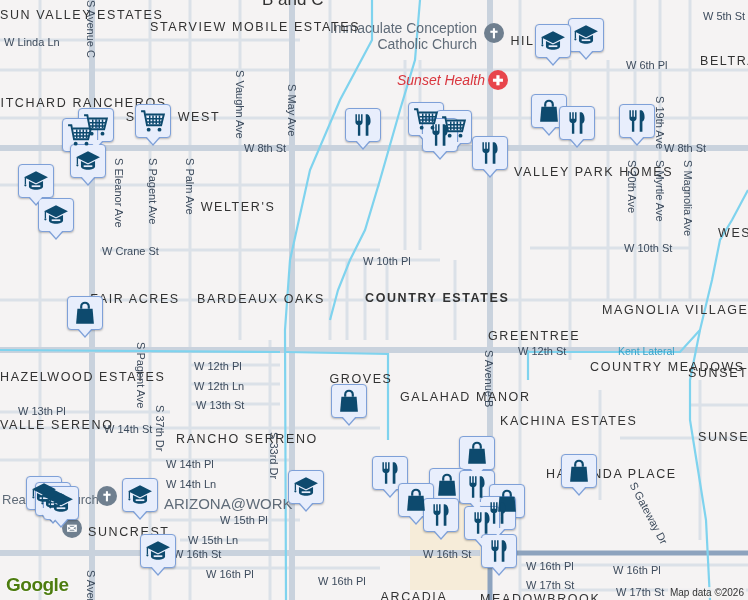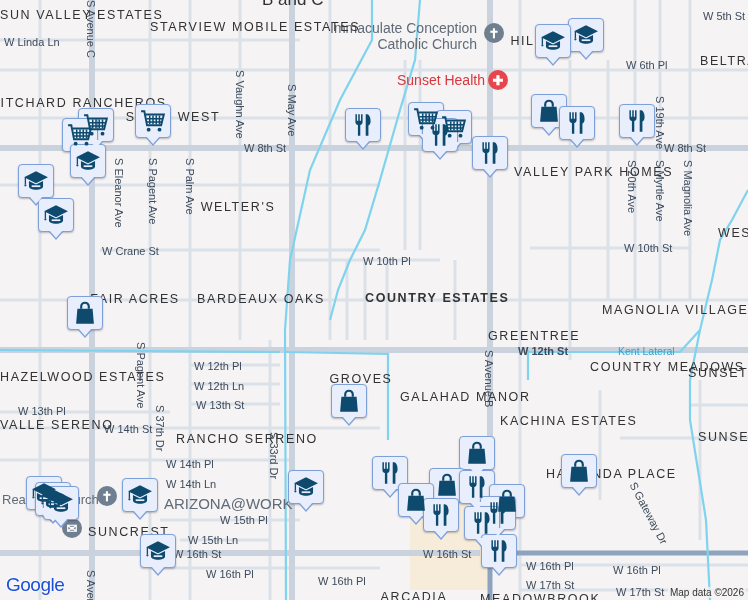--- a/index.html
+++ b/index.html
@@ -5,30 +5,30 @@
   html, body { margin:0; padding:0; }
   body { width:748px; height:600px; overflow:hidden; background:#f5f3f3; font-family:"Liberation Sans", sans-serif; }
   #map { position:relative; width:748px; height:600px; overflow:hidden; background:#f5f3f3; }
   svg.roads { position:absolute; left:0; top:0; }
   .lbl { position:absolute; white-space:nowrap; color:#3c4a5a; font-size:11px; line-height:12px; }
   .street { font-size:11px; color:#3d4b5c; }
   .street.v { transform-origin:left top; transform:rotate(90deg); }
   .hood { font-size:12.5px; letter-spacing:1.6px; color:#323232; text-align:center; line-height:15px; font-family:"Liberation Sans", sans-serif; }
   .town { font-size:17px; color:#323232; }
   .poi-gray { font-size:14px; color:#5f6b78; text-align:right; line-height:16px; }
-  .poi-red { font-size:14px; color:#d9363e; }
+  .poi-red { font-size:14px; color:#d9363e;font-style:italic; }
   .water { font-size:10.5px; color:#3aa1c7; }
   .pin { position:absolute; width:36px; height:34px; background:#e8eefc; border:1px solid #7ea0d8; border-radius:4px; box-sizing:border-box; display:flex; align-items:center; justify-content:center; box-shadow:0 1px 2px rgba(0,0,0,0.25); }
   .pin::after { content:""; position:absolute; left:50%; bottom:-9px; margin-left:-8px; width:0; height:0; border-left:8px solid transparent; border-right:8px solid transparent; border-top:9px solid #7ea0d8; }
   .pin::before { content:""; position:absolute; left:50%; bottom:-7px; margin-left:-7px; width:0; height:0; border-left:7px solid transparent; border-right:7px solid transparent; border-top:8px solid #e8eefc; z-index:1; }
   .pin svg { width:26px; height:26px; }
   .circ { position:absolute; width:20px; height:20px; border-radius:50%; display:flex; align-items:center; justify-content:center; color:#fff; font-size:13px; font-weight:bold; }
   .circ.gray { background:#6f7f8f; }
   .circ.red { background:#e8454c; }
-  .google { position:absolute; left:6px; bottom:4px; font-size:19px; font-weight:normal; color:#1d4ed8; letter-spacing:-0.5px; text-shadow:0 0 2px #fff, 0 0 2px #fff; }
+  .google { position:absolute; left:6px; bottom:4px; font-size:19px; font-weight:bold; color:#4d7c0f; letter-spacing:-0.5px; text-shadow:0 0 2px #fff, 0 0 2px #fff; }
   .attr { position:absolute; right:2px; bottom:2px; font-size:10px; color:#333; background:rgba(245,243,243,0.8); padding:0 2px; }
 </style>
 </head>
 <body>
 
 <div id="map">
   <svg class="roads" width="748" height="600">
 
     <rect x="410" y="490" width="80" height="100" fill="#f6ecd9"></rect>
 
@@ -140,21 +140,21 @@
   <div class="lbl hood" style="left:718px;top:226px;width:60px;text-align:left;">WEST SUNSET</div>
 
   <div class="lbl street" style="left:703px;top:10px;">W 5th St</div>
   <div class="lbl street" style="left:626px;top:59px;">W 6th Pl</div>
   <div class="lbl street" style="left:4px;top:36px;">W Linda Ln</div>
   <div class="lbl street" style="left:244px;top:142px;">W 8th St</div>
   <div class="lbl street" style="left:664px;top:142px;">W 8th St</div>
   <div class="lbl street" style="left:102px;top:245px;">W Crane St</div>
   <div class="lbl street" style="left:363px;top:255px;">W 10th Pl</div>
   <div class="lbl street" style="left:624px;top:242px;">W 10th St</div>
-  <div class="lbl street" style="left:518px;top:345px;font-weight:bold;">W 12th St</div>
+  <div class="lbl street" style="left:518px;top:345px;">W 12th St</div>
   <div class="lbl street" style="left:194px;top:360px;">W 12th Pl</div>
   <div class="lbl street" style="left:194px;top:380px;">W 12th Ln</div>
   <div class="lbl street" style="left:196px;top:399px;">W 13th St</div>
   <div class="lbl street" style="left:18px;top:405px;">W 13th Pl</div>
   <div class="lbl street" style="left:104px;top:423px;">W 14th St</div>
   <div class="lbl street" style="left:166px;top:458px;">W 14th Pl</div>
   <div class="lbl street" style="left:166px;top:478px;">W 14th Ln</div>
   <div class="lbl street" style="left:220px;top:514px;">W 15th Pl</div>
   <div class="lbl street" style="left:188px;top:534px;">W 15th Ln</div>
   <div class="lbl street" style="left:173px;top:548px;">W 16th St</div>

